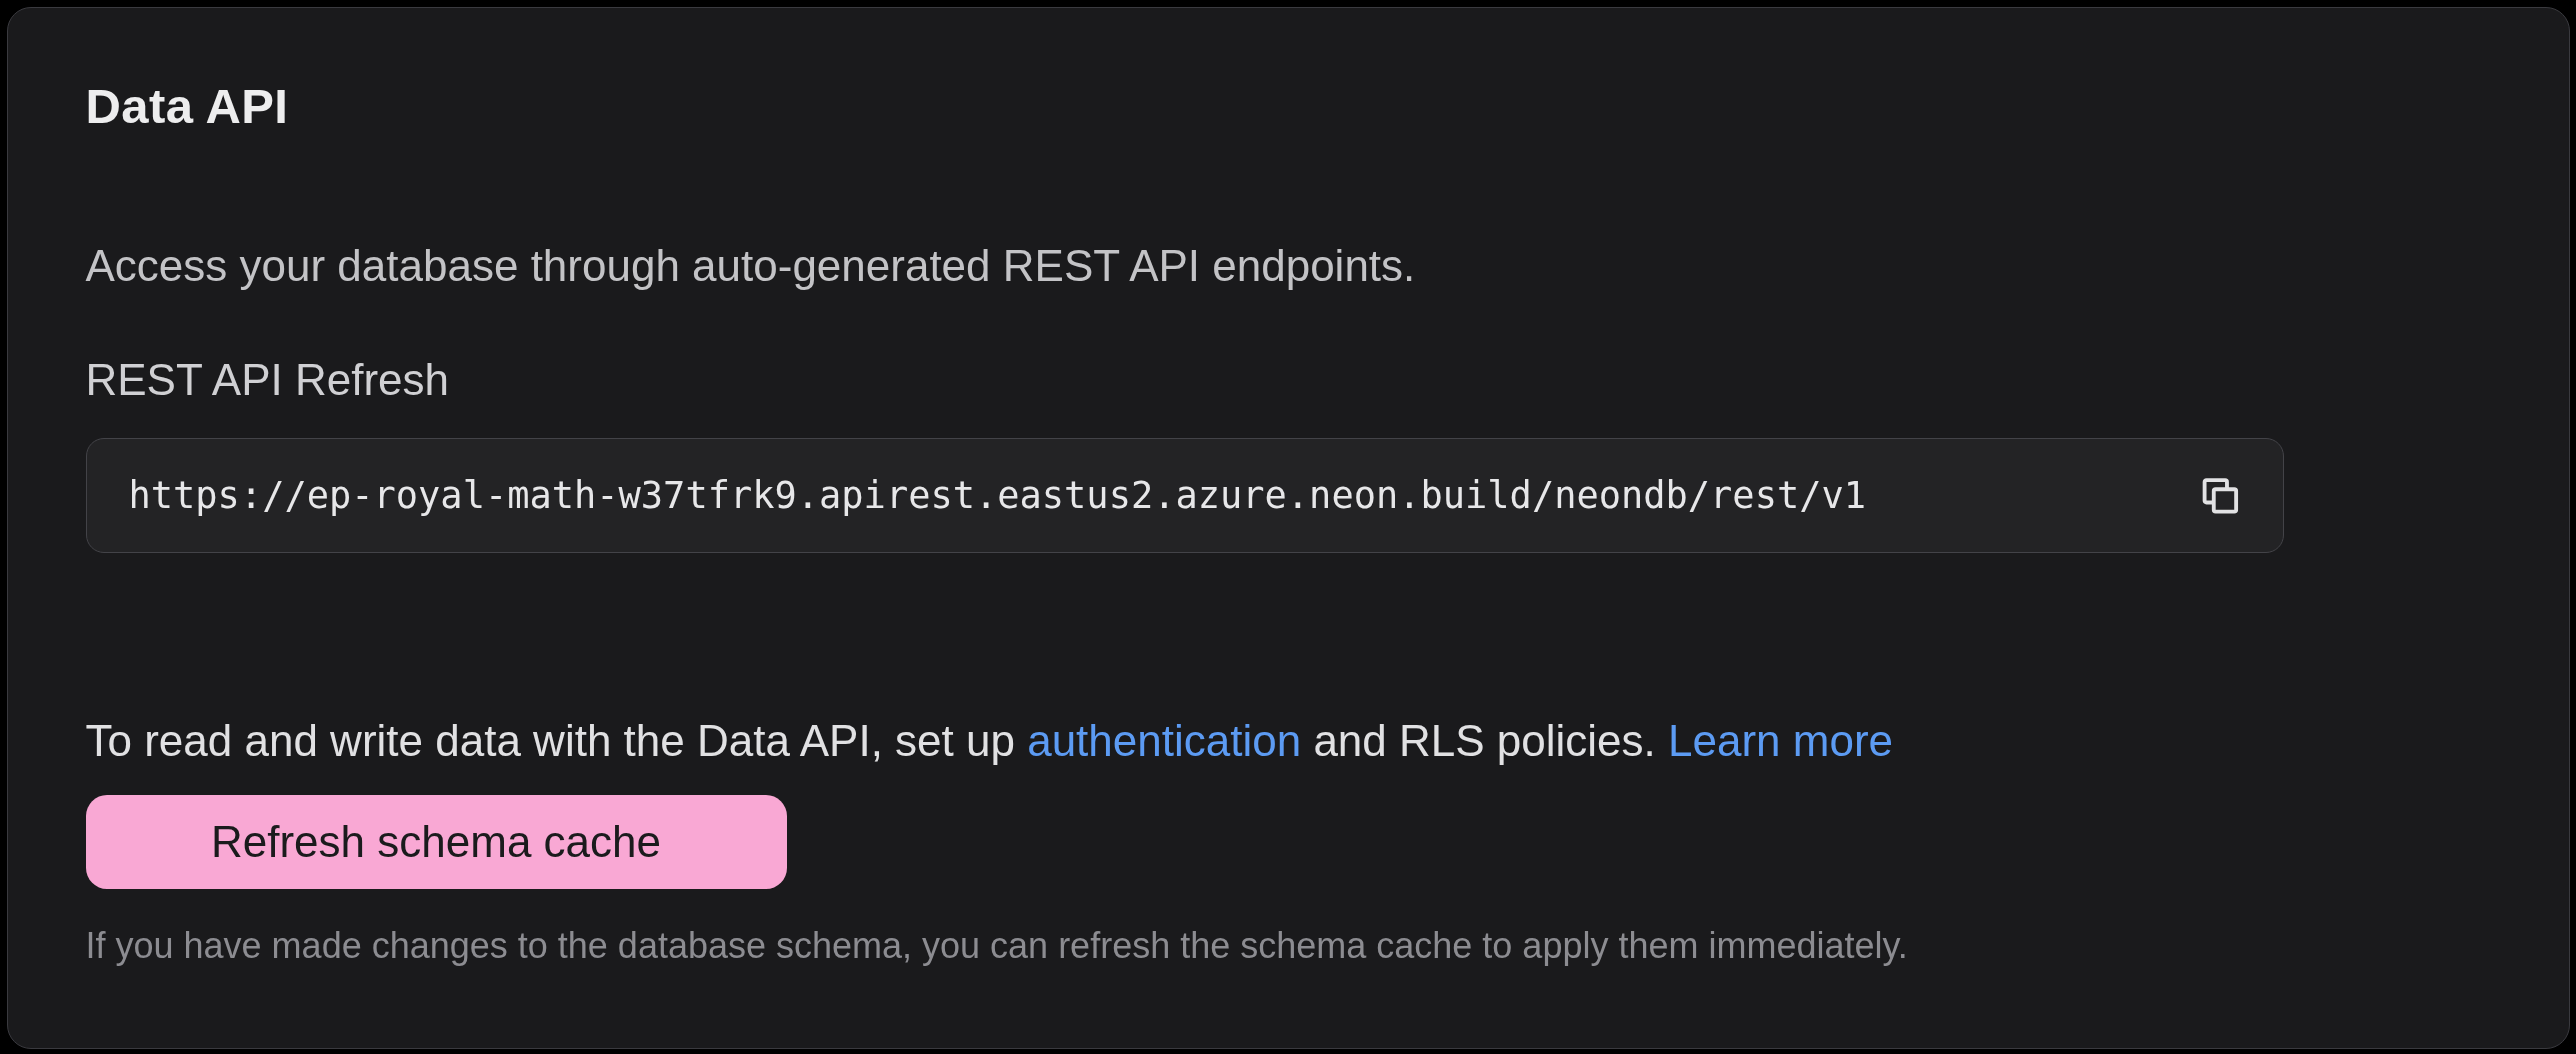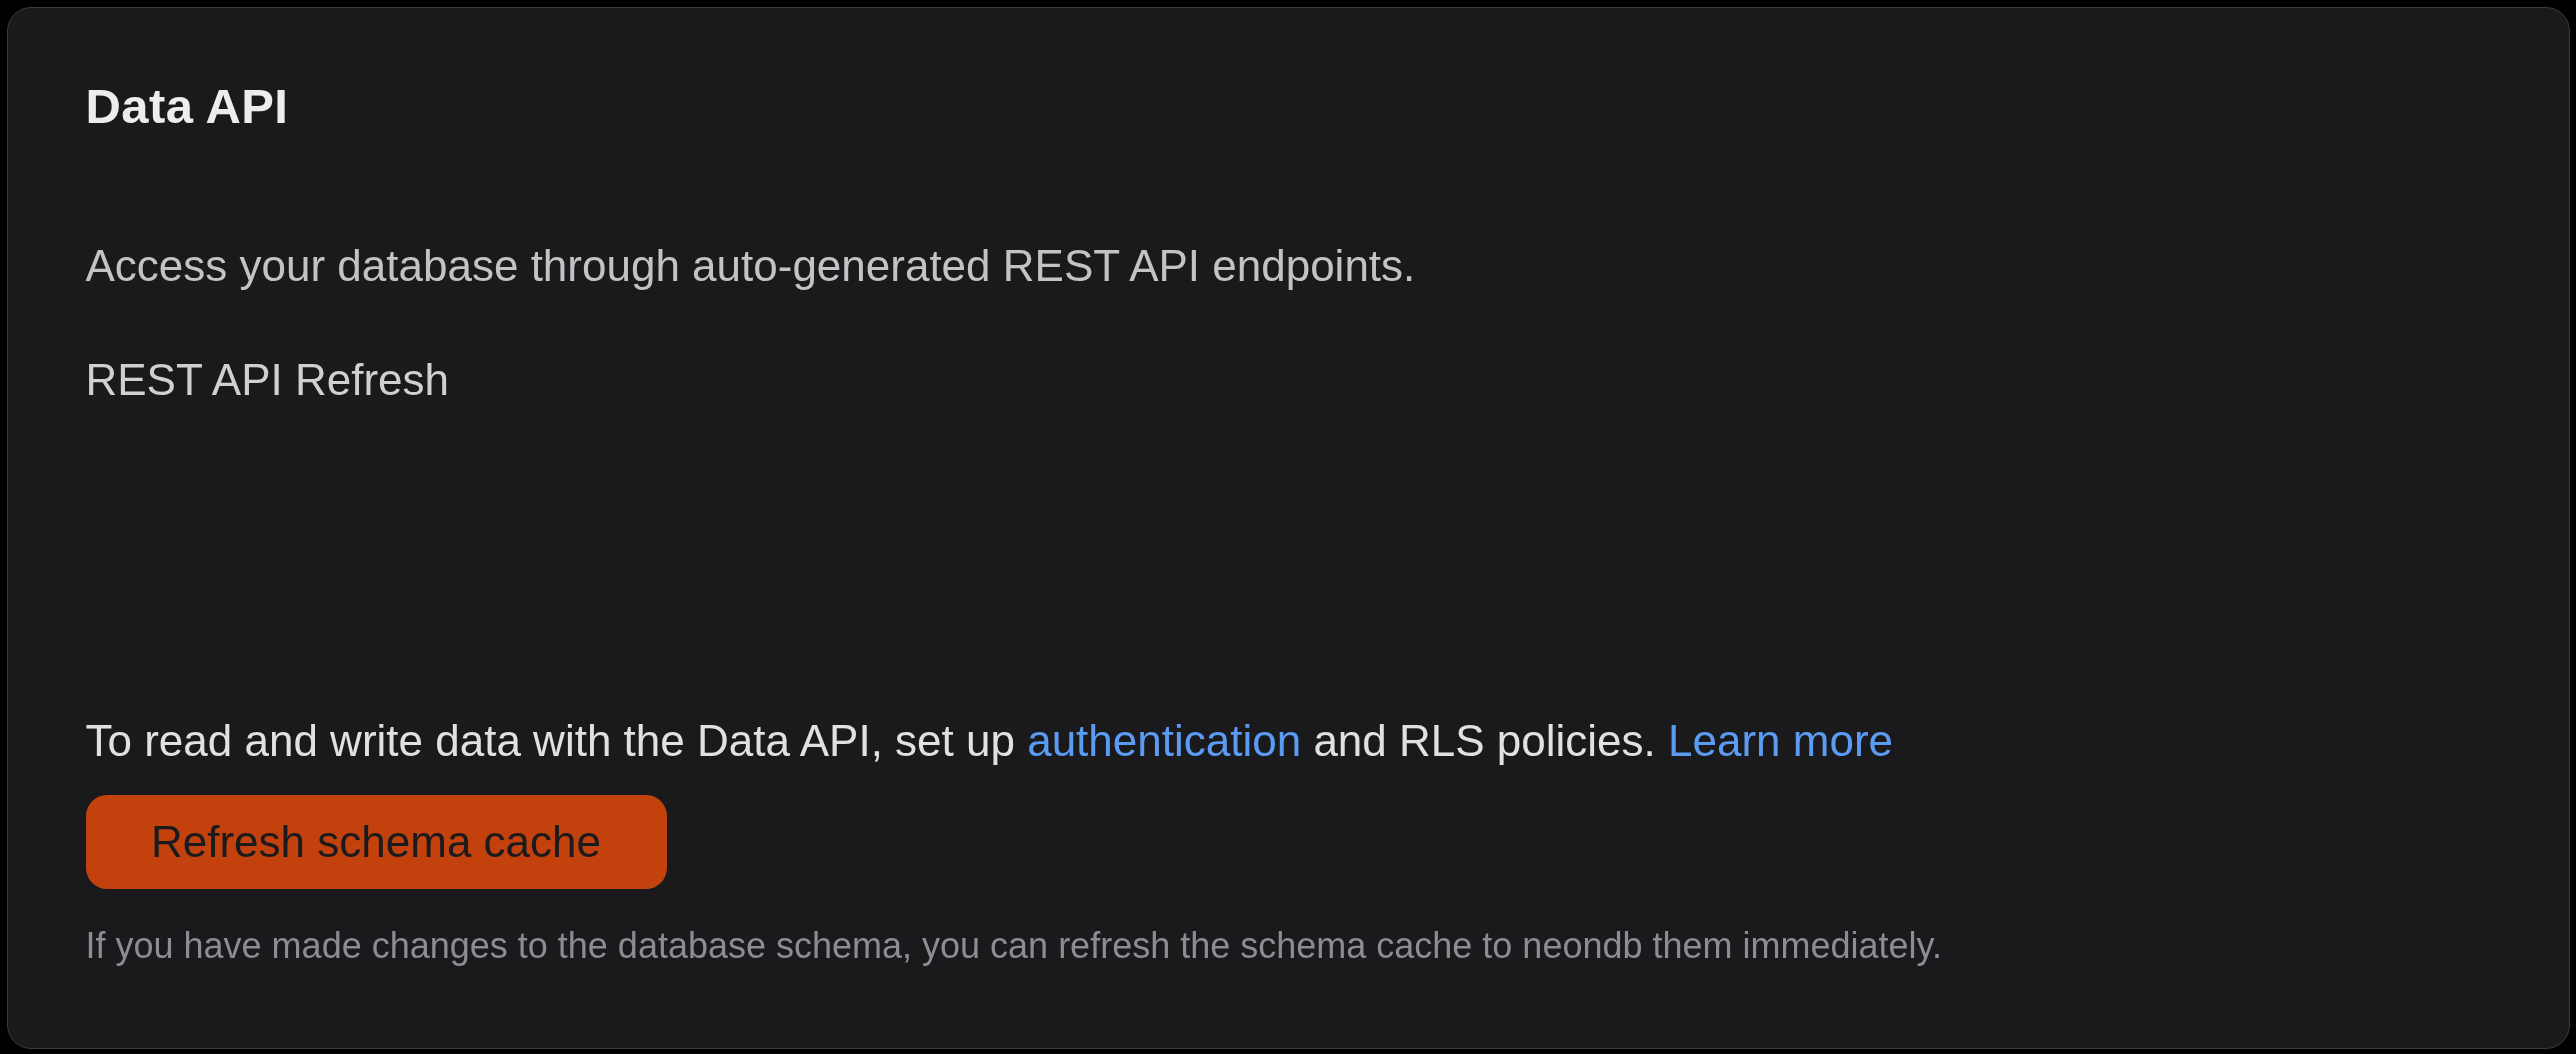--- a/index.html
+++ b/index.html
@@ -73,42 +73,53 @@
     font-size: 44px; line-height: 1;
     color: #e1e1e3;
   }
   .link {
     color: #5c9bf3;
     text-decoration: none;
     cursor: pointer;
   }
   .refresh-btn {
     position: absolute; left: 78px; top: 787px;
-    width: 581px; height: 94px;
-    background: #c2410c; color: #1b1b1d;
+    width: 701px; height: 94px;
+    background: #f9a8d4; color: #1b1b1d;
     border: none; border-radius: 21px;
     font-family: "Liberation Sans", sans-serif;
     font-size: 44px; font-weight: 500;
     cursor: pointer;
     display: flex; align-items: center; justify-content: center;
   }
 </style>
 </head>
 <body>
 
 <main class="card">
 
   <h1 class="title">Data API</h1>
 
   <p class="desc">Access your database through auto-generated REST API endpoints.</p>
 
   <div class="field-label">REST API Refresh</div>
 
+  <div class="endpoint-field">
+    <code class="url">https://ep-royal-math-w37tfrk9.apirest.eastus2.azure.neon.build/neondb/rest/v1</code>
+    <button class="copy-btn">
+      <span>
+        <svg width="44" height="44" viewBox="0 0 24 24" fill="none" stroke="#e2e2e4" stroke-width="2.1" stroke-linejoin="miter">
+          <rect x="3.6" y="3.6" width="12.2" height="12.2" rx="1"></rect>
+          <rect x="8.6" y="8.6" width="12.2" height="12.2" rx="1" fill="#232325"></rect>
+        </svg>
+      </span>
+    </button>
+  </div>
 
 
   <p class="note"><span>To read and write data with the Data API, set up </span><a class="link">authentication</a><span> and RLS policies. </span><a class="link">Learn more</a></p>
 
   <button class="refresh-btn">Refresh schema cache</button>
 
-  <p class="helper helper-schema">If you have made changes to the database schema, you can refresh the schema cache to neondb them immediately.</p>
+  <p class="helper helper-schema">If you have made changes to the database schema, you can refresh the schema cache to apply them immediately.</p>
 
 </main>
 
 
 </body></html>

